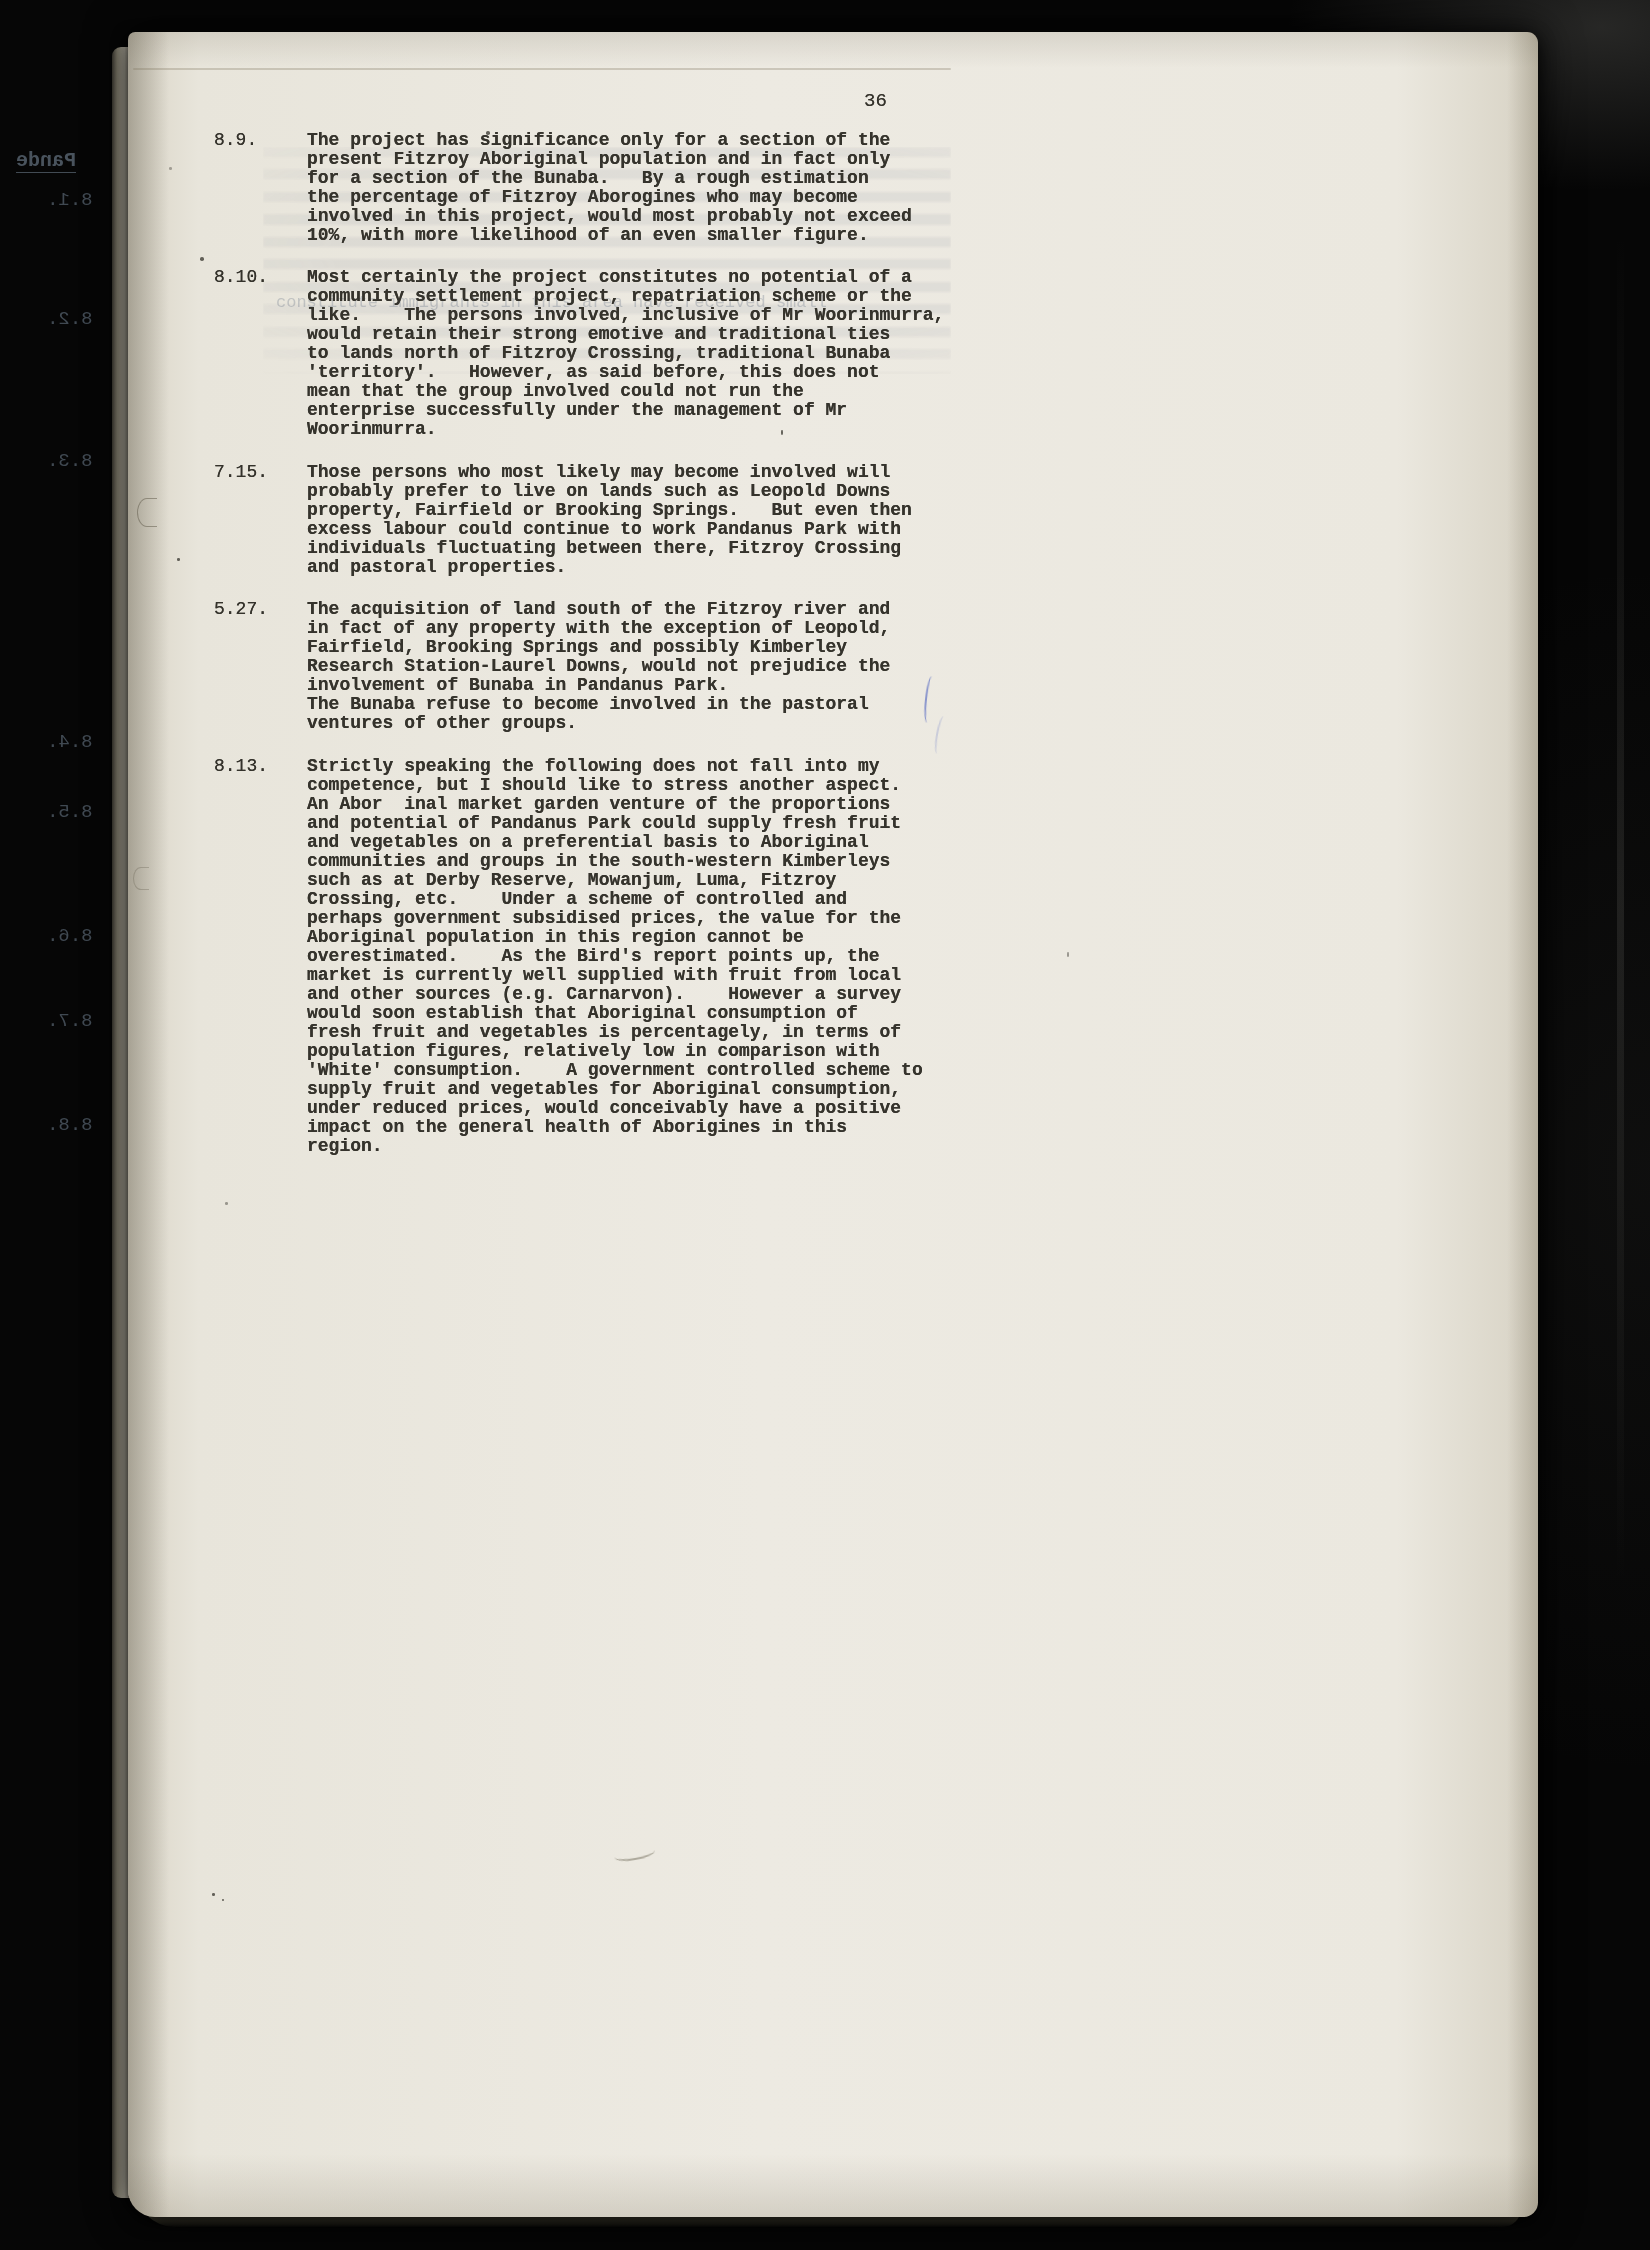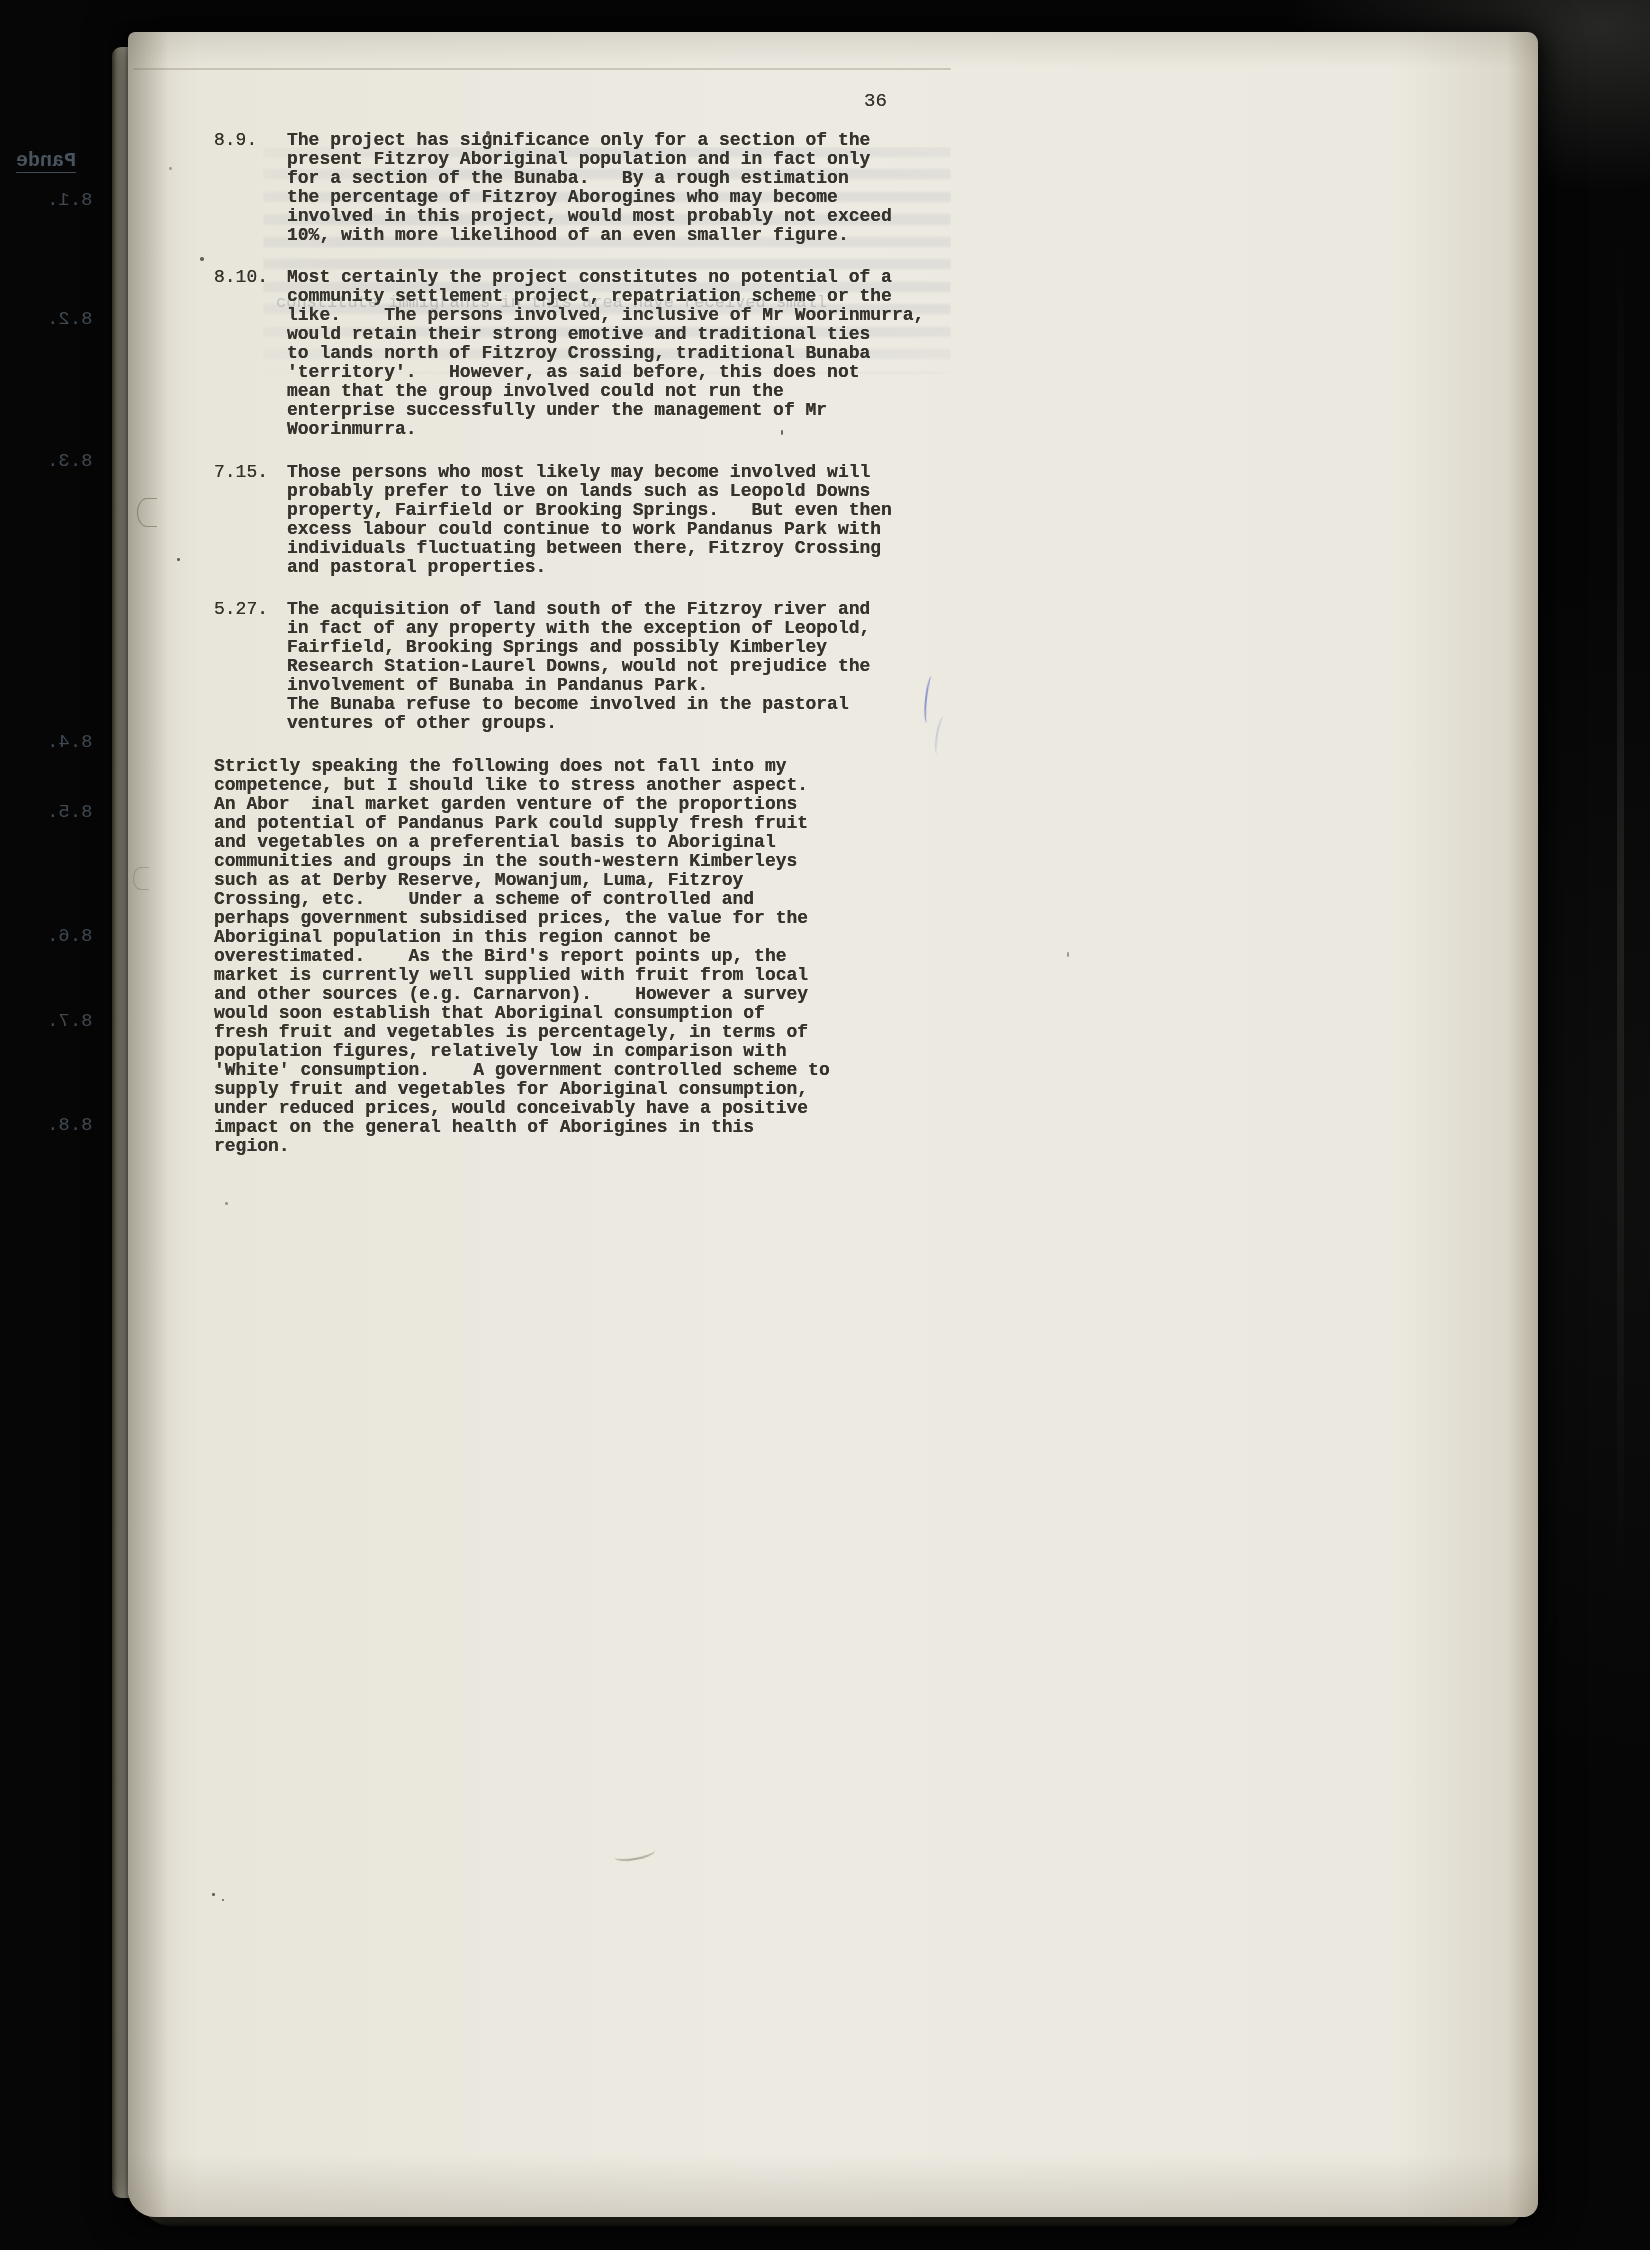--- a/index.html
+++ b/index.html
@@ -59,21 +59,21 @@
   }
 
   
   .page-number {
     position:absolute; left:736px; top:50px;
     font-size:19px; color:#34322b;
     text-shadow:0 0 0.5px rgba(45,42,36,0.8);
     margin-top:8px;
   }
   .content { position:absolute; left:86px; top:99px; width:792px; }
-  .para { display:flex; margin-bottom:23.4px; }
+  .para { display:flex; margin-bottom:23.4px;gap:20px; }
   .pnum {
     flex:none; width:73px;
     font-size:18px; line-height:19px; color:#34322b;
     text-shadow:0 0 0.5px rgba(45,42,36,0.85);
   }
   .ptext {
     width:689px; white-space:pre-wrap;
     font-size:18px; line-height:19px; color:#35332c;
     text-shadow:0 0 0.5px rgba(45,42,36,0.85);
     font-weight:bold;
@@ -183,20 +183,21 @@
         <span class="pnum">5.27.</span>
         <span class="ptext">The acquisition of land south of the Fitzroy river and
 in fact of any property with the exception of Leopold,
 Fairfield, Brooking Springs and possibly Kimberley
 Research Station-Laurel Downs, would not prejudice the
 involvement of Bunaba in Pandanus Park.
 The Bunaba refuse to become involved in the pastoral
 ventures of other groups.</span>
       </section>
       <section class="para">
+        <span class="pnum">8.13.</span>
         <span class="ptext">Strictly speaking the following does not fall into my
 competence, but I should like to stress another aspect.
 An Abor  inal market garden venture of the proportions
 and potential of Pandanus Park could supply fresh fruit
 and vegetables on a preferential basis to Aboriginal
 communities and groups in the south-western Kimberleys
 such as at Derby Reserve, Mowanjum, Luma, Fitzroy
 Crossing, etc.    Under a scheme of controlled and
 perhaps government subsidised prices, the value for the
 Aboriginal population in this region cannot be

